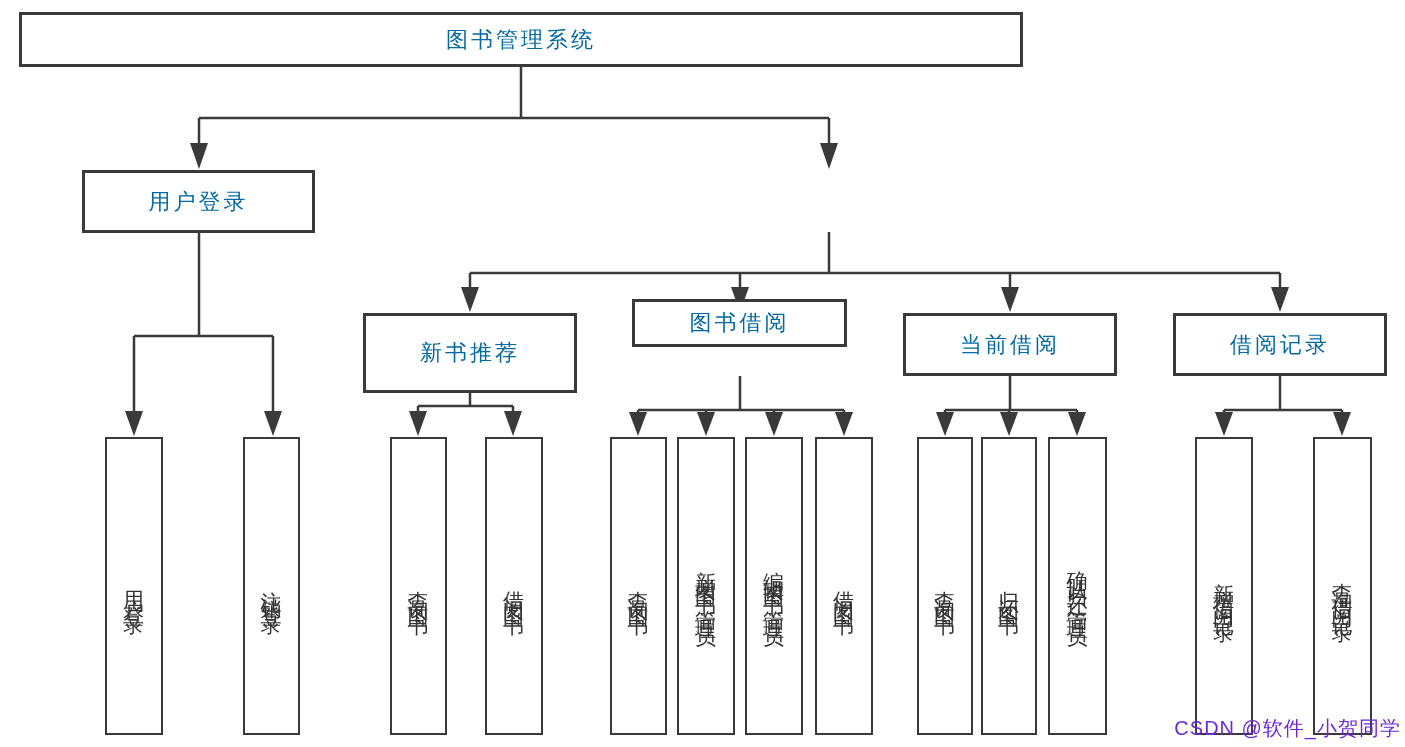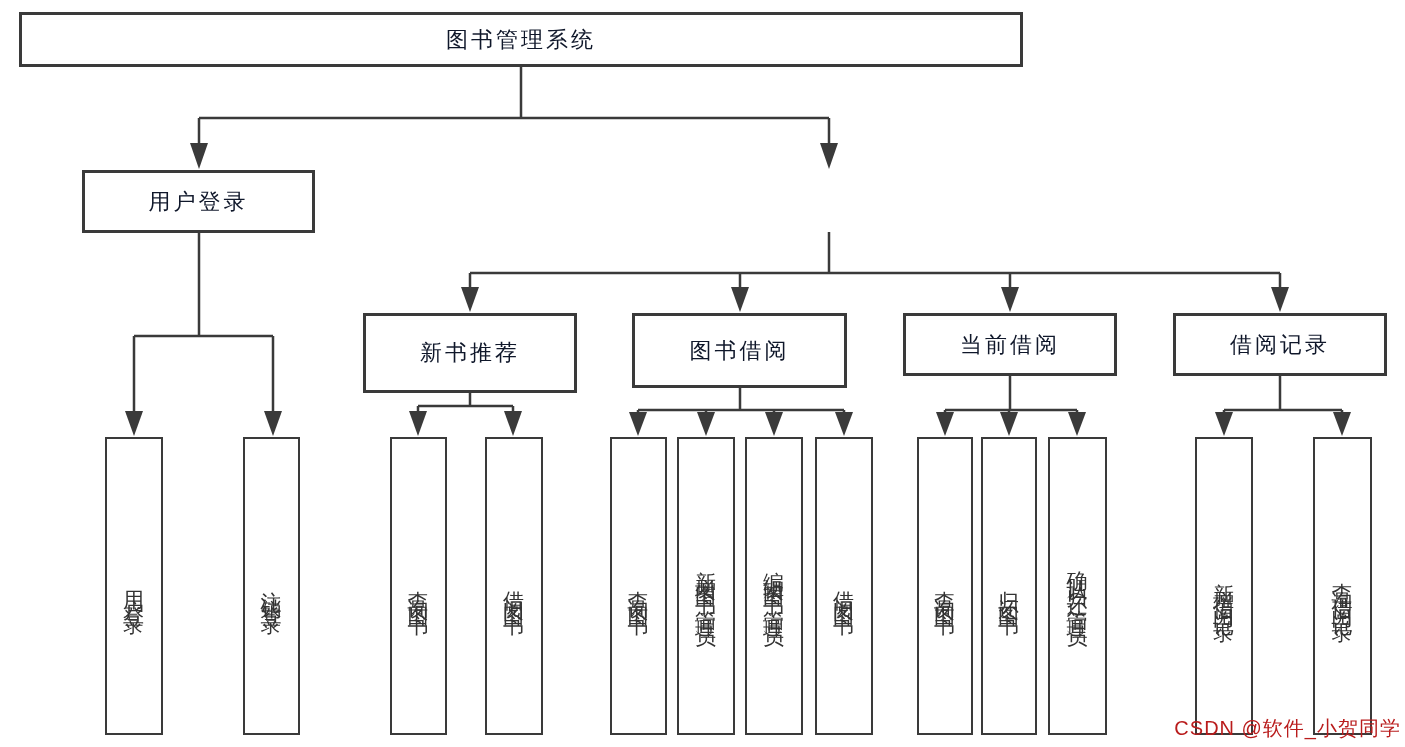--- a/index.html
+++ b/index.html
@@ -17,39 +17,39 @@
     background:#ffffff;
     display:flex;align-items:center;justify-content:center;
     box-sizing:border-box;
     z-index:2;
     color:#333333;
   }
   .h-label{
     font-size:22px;
     letter-spacing:3px;
     white-space:nowrap;
-    color:#0f172a;
+    color:#0369a1;
   }
   .v-box{border-width:2.5px;}
   .v-label{
     writing-mode:vertical-rl;
     text-orientation:mixed;
     font-size:21px;
     letter-spacing:8px;
     line-height:1;
     color:#333333;
     padding-top:8px; 
   }
   .watermark{
     position:absolute;
     right:4px;
     top:715px;
     z-index:3;
     font-size:20px;
-    color:#b91c1c;
+    color:#6d28d9;
     letter-spacing:1px;
     white-space:nowrap;
   }
 </style>
 </head>
 <body>
 
 <div id="stage">
 
   <svg id="wires" width="1405" height="747" viewBox="0 0 1405 747">
@@ -103,21 +103,21 @@
     <span class="h-label">图书管理系统</span>
   </div>
 
   <div class="box" style="left:82px;top:170px;width:233px;height:63px">
     <span class="h-label">用户登录</span>
   </div>
 
   <div class="box" style="left:363px;top:313px;width:214px;height:80px">
     <span class="h-label">新书推荐</span>
   </div>
-  <div class="box" style="left:632px;top:313px;width:215px;height:75px">
+  <div class="box" style="left:632px;top:299px;width:215px;height:48px">
     <span class="h-label">图书借阅</span>
   </div>
   <div class="box" style="left:903px;top:313px;width:214px;height:63px">
     <span class="h-label">当前借阅</span>
   </div>
   <div class="box" style="left:1173px;top:313px;width:214px;height:63px">
     <span class="h-label">借阅记录</span>
   </div>
 
   <div class="box v-box" style="left:105px;top:437px;width:58px;height:298px">

